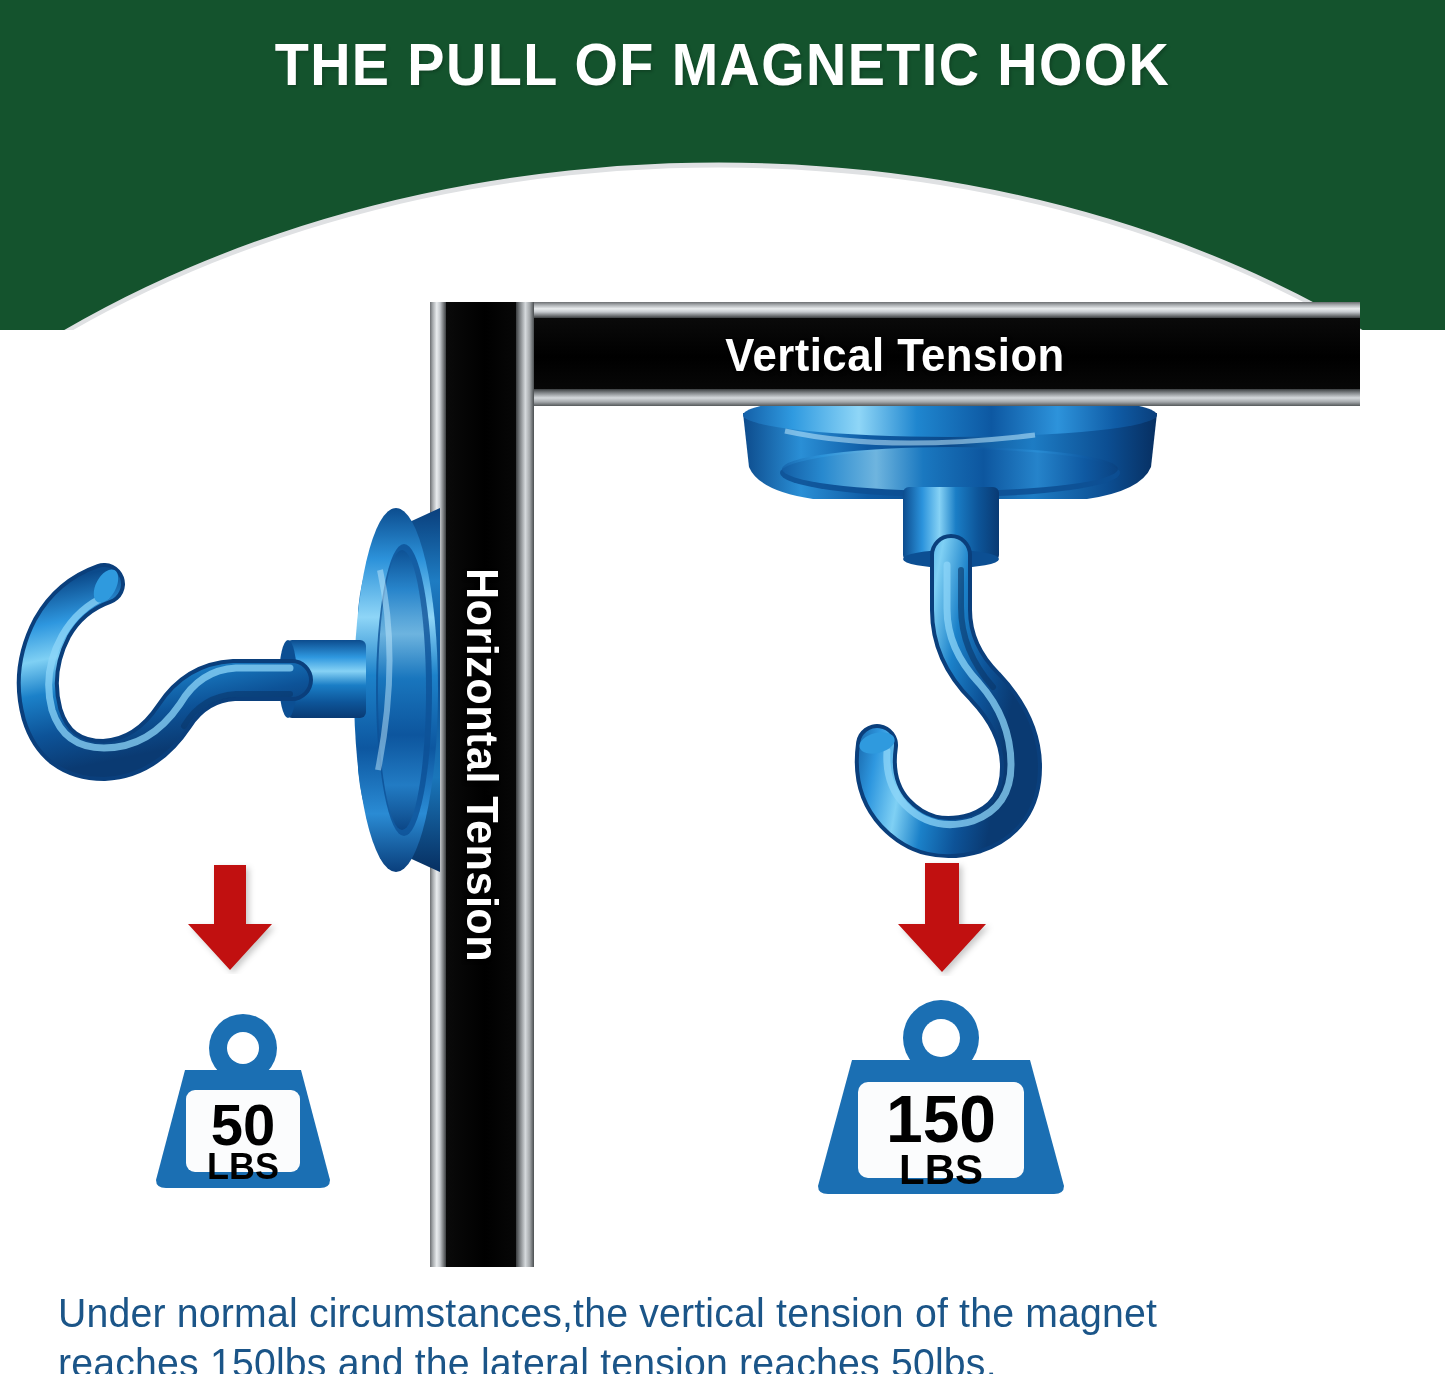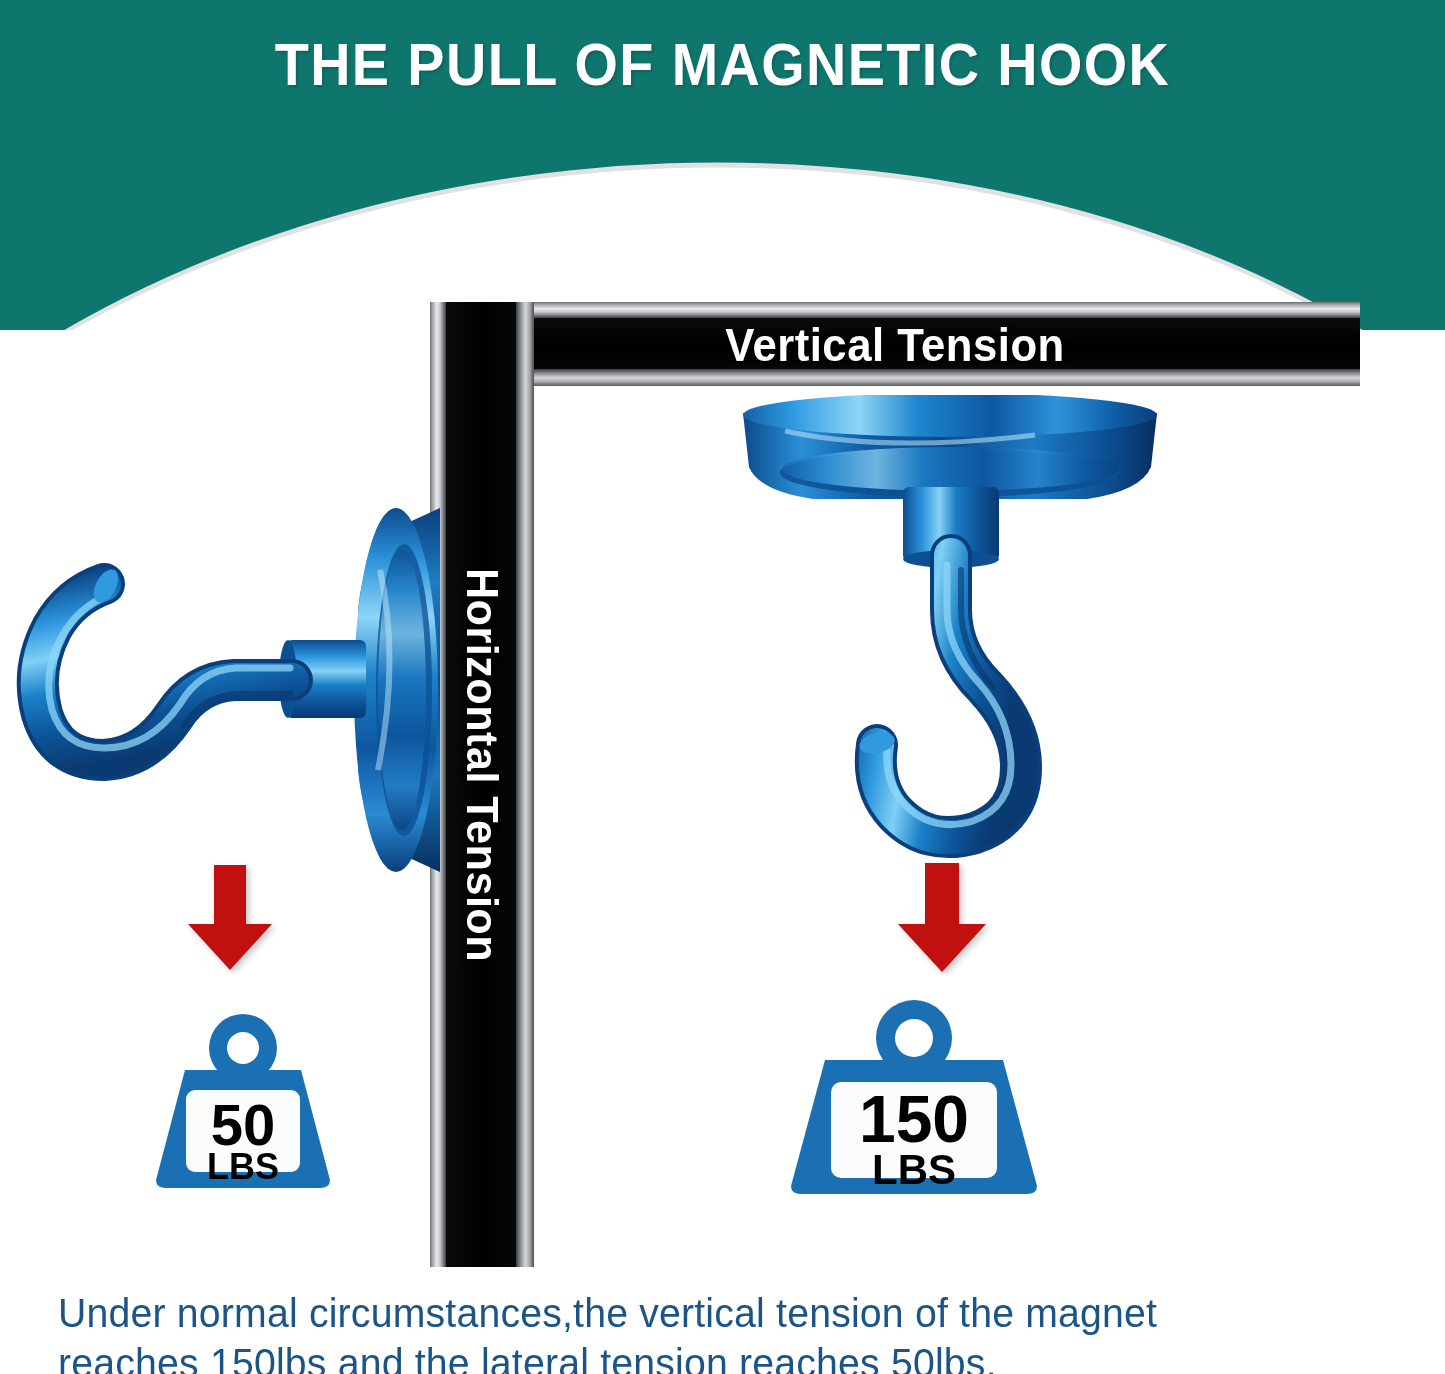--- a/index.html
+++ b/index.html
@@ -18,21 +18,21 @@
     background: #ffffff;
     overflow: hidden;
   }
 
   
   .header-blue {
     position: absolute;
     left: 0; top: 0;
     width: 1445px;
     height: 330px;
-    background: #0f766e;
+    background: #14532d;
     overflow: hidden;
   }
   
   .swoosh-white {
     position: absolute;
     left: -330px;
     top: 168px;
     width: 2040px;
     height: 1180px;
     background: #ffffff;
@@ -63,21 +63,21 @@
     text-shadow: 2px 2px 3px rgba(0,0,0,0.18);
     white-space: nowrap;
   }
 
   
   .bar-horizontal {
     position: absolute;
     left: 430px;
     top: 302px;
     width: 930px;
-    height: 84px;
+    height: 104px;
     background: #000000;
     z-index: 3;
   }
   .bar-horizontal .edge-top {
     position: absolute;
     left: 0; top: 0;
     width: 100%;
     height: 16px;
     background: linear-gradient(to bottom,
        #6c6f72 0%, #a9adb0 18%, #e9ecee 42%, #c6cace 62%, #7e8184 82%, #3c3f41 100%);
@@ -388,21 +388,21 @@
       </g>
       <g>
         <path d="M33 64 L149 64 L178 174 Q178 182 168 182 L14 182 Q4 182 4 174 Z" fill="#1b6fb3"></path>
         <rect x="34" y="84" width="114" height="82" rx="9" fill="#fbfcfd"></rect>
       </g>
       <text x="91" y="139" text-anchor="middle" font-family="Liberation Sans, sans-serif" font-size="58" font-weight="bold" fill="#000000">50</text>
       <text x="91" y="173" text-anchor="middle" font-family="Liberation Sans, sans-serif" font-size="36" font-weight="bold" fill="#000000">LBS</text>
     </svg>
   </div>
 
-  <div class="weight" style="left:785px; top:994px;">
+  <div class="weight" style="left:812px; top:994px;">
     <svg width="258" height="206" viewBox="0 0 258 206" xmlns="http://www.w3.org/2000/svg">
       <g>
         <circle cx="129" cy="44" r="38" fill="#1b6fb3"></circle>
         <circle cx="129" cy="44" r="19" fill="#ffffff"></circle>
       </g>
       <g>
         <path d="M40 66 L218 66 L252 192 Q252 200 242 200 L16 200 Q6 200 6 192 Z" fill="#1b6fb3"></path>
         <rect x="46" y="88" width="166" height="96" rx="10" fill="#fbfcfd"></rect>
       </g>
       <text x="129" y="148" text-anchor="middle" font-family="Liberation Sans, sans-serif" font-size="66" font-weight="bold" fill="#000000">150</text>

